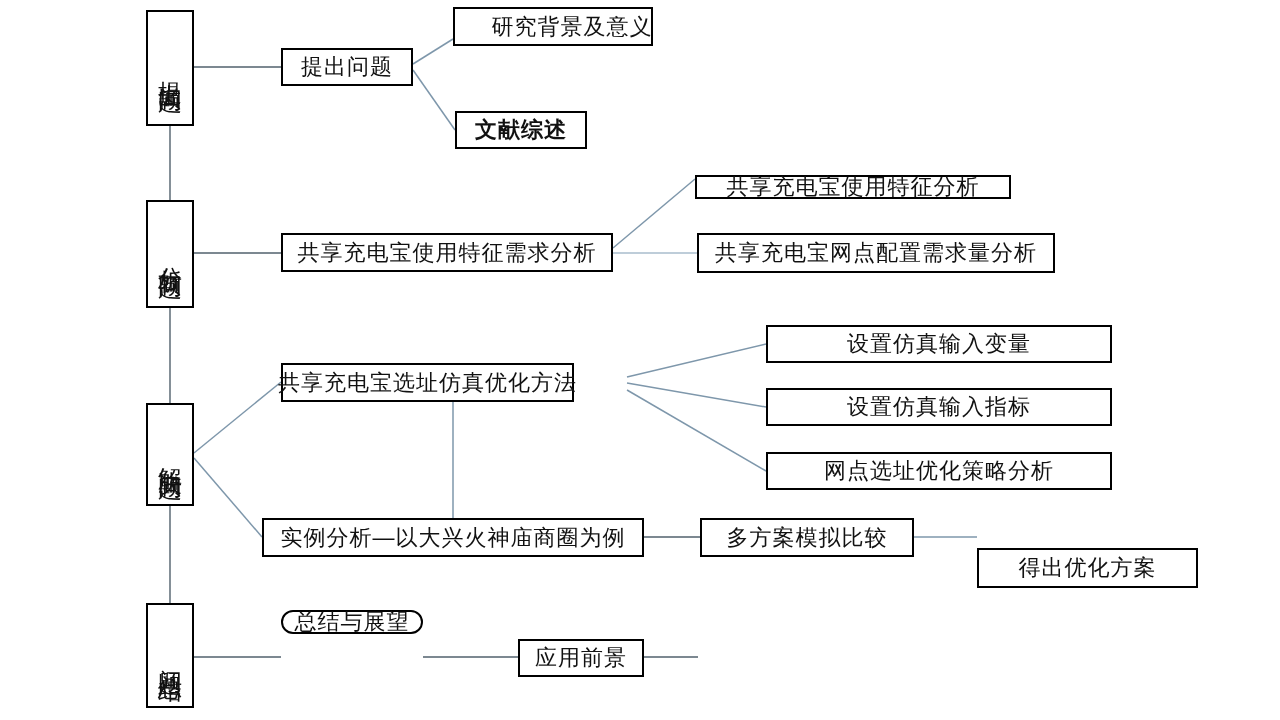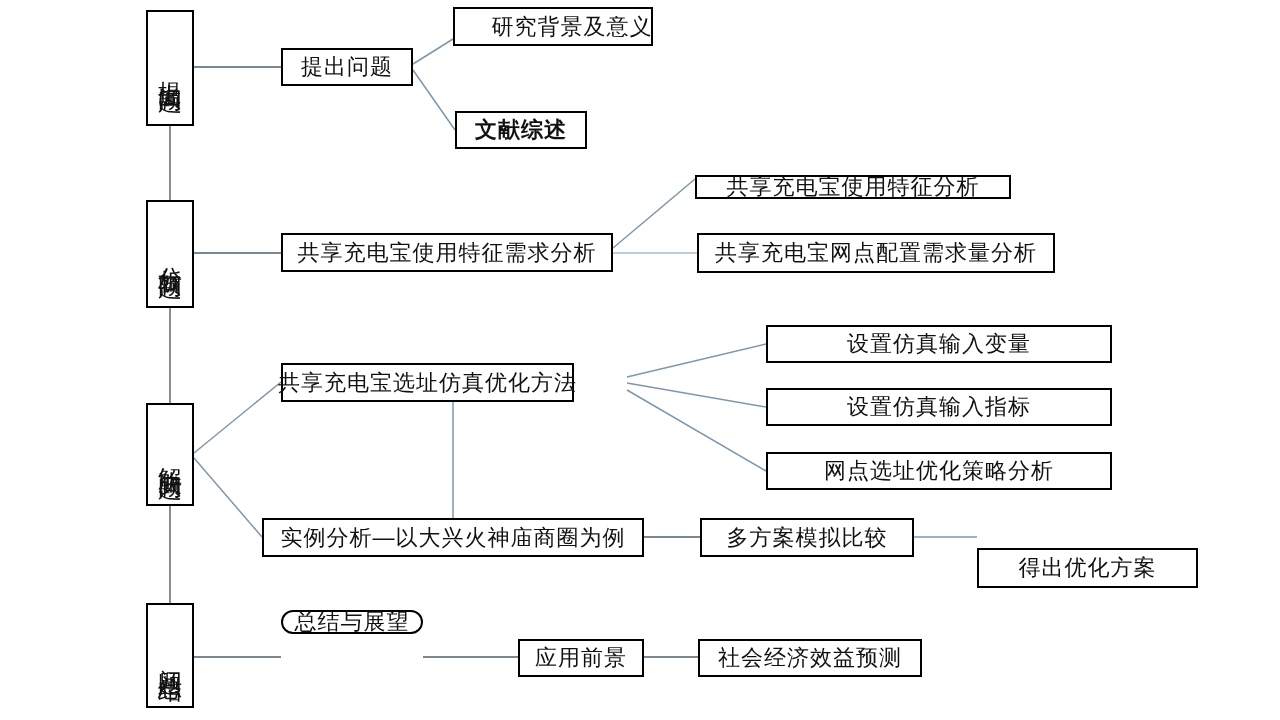--- a/index.html
+++ b/index.html
@@ -108,15 +108,14 @@
   <div class="node" style="left:281px; top:363px; width:293px; height:39px;text-align:center;">共享充电宝选址仿真优化方法</div>
   <div class="node" style="left:766px; top:325px; width:346px; height:38px;">设置仿真输入变量</div>
   <div class="node" style="left:766px; top:388px; width:346px; height:38px;">设置仿真输入指标</div>
   <div class="node" style="left:766px; top:452px; width:346px; height:38px;text-align:center;">网点选址优化策略分析</div>
   <div class="node small" style="left:262px; top:518px; width:382px; height:39px;text-align:right;">实例分析—以大兴火神庙商圈为例</div>
   <div class="node" style="left:700px; top:518px; width:214px; height:39px;">多方案模拟比较</div>
   <div class="node" style="left:977px; top:516px; width:221px; height:40px;margin-top:32px;">得出优化方案</div>
 
   <div class="node" style="left:281px; top:610px; width:142px; height:24px;border-radius:14px;">总结与展望</div>
   <div class="node" style="left:518px; top:639px; width:126px; height:38px;">应用前景</div>
-  <div class="node" style="left:698px; top:639px; width:224px; height:38px;">社会经济效益预测</div>
 
 </div>
 
 </body></html>

